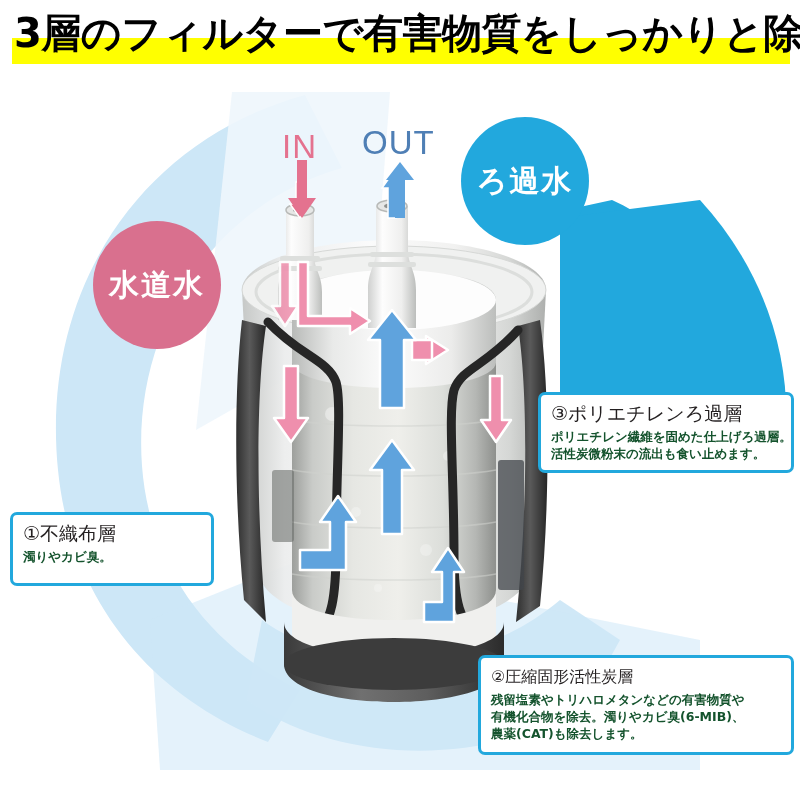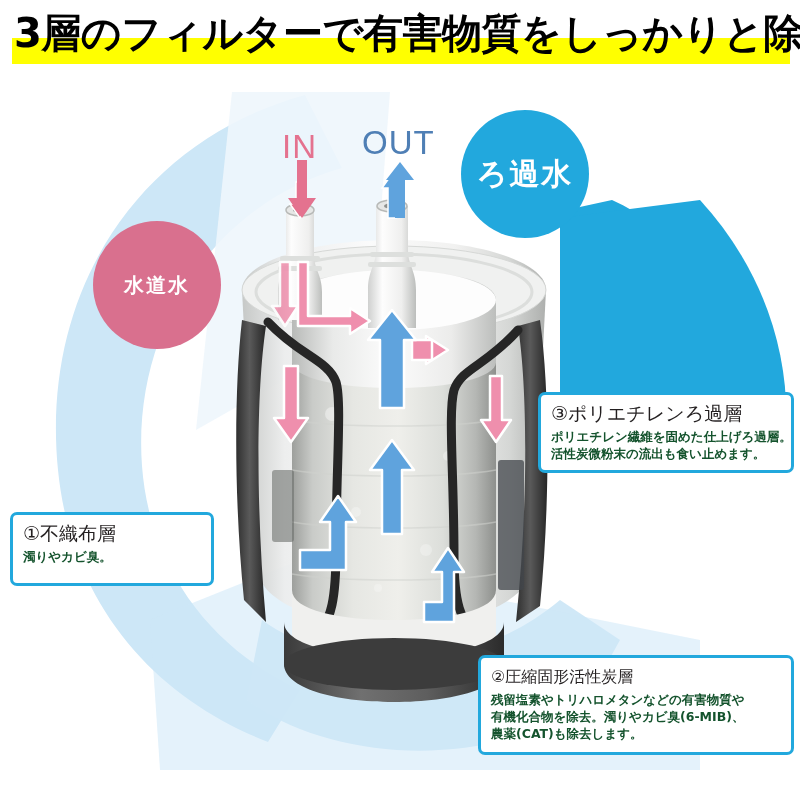--- a/index.html
+++ b/index.html
@@ -67,24 +67,24 @@
     justify-content: center;
     color: #ffffff;
     font-family: "DejaVu Sans", "Liberation Sans", sans-serif;
     font-weight: bold;
     letter-spacing: 2px;
   }
   .badge-tap {
     left: 93px; top: 221px;
     width: 128px; height: 128px;
     background: #d9708e;
-    font-size: 20px;
+    font-size: 30px;
   }
   .badge-filtered {
-    left: 461px; top: 110px;
+    left: 461px; top: 117px;
     width: 128px; height: 128px;
     background: #22a8dd;
     font-size: 30px;
   }
 
   
   .io-label {
     position: absolute;
     font-family: "Liberation Sans", "DejaVu Sans", sans-serif;
     font-size: 33px;

